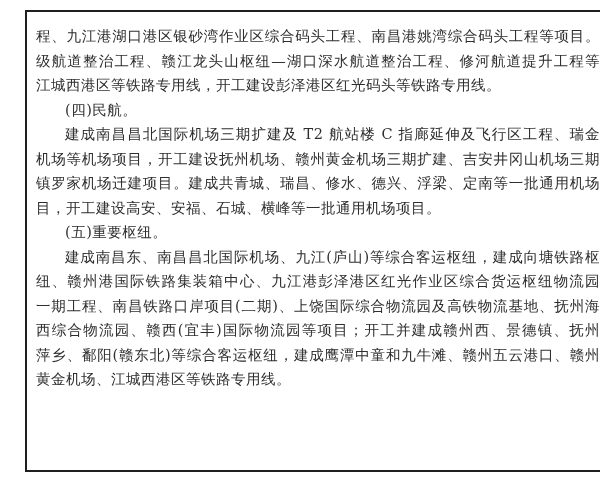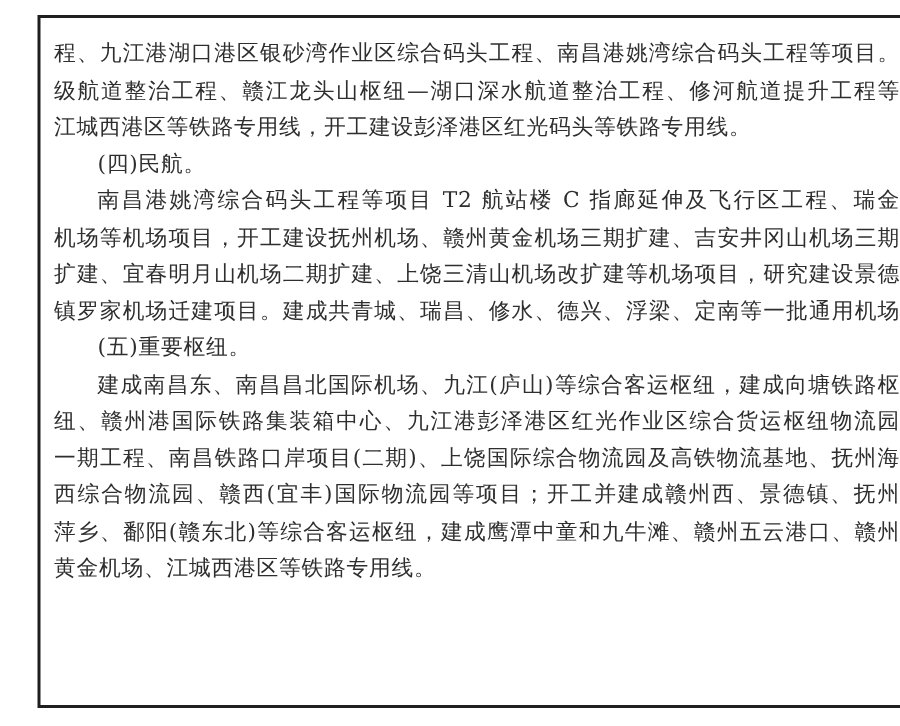--- a/index.html
+++ b/index.html
@@ -51,24 +51,24 @@
 </style>
 </head>
 <body>
 
 <div class="page-frame">
   <div class="text-block">
     <div class="line full">程、九江港湖口港区银砂湾作业区综合码头工程、南昌港姚湾综合码头工程等项目。</div>
     <div class="line full">级航道整治工程、赣江龙头山枢纽—湖口深水航道整治工程、修河航道提升工程等</div>
     <div class="line end">江城西港区等铁路专用线，开工建设彭泽港区红光码头等铁路专用线。</div>
     <div class="line end indent heading">(四)民航。</div>
-    <div class="line full indent">南昌港姚湾综合码头工程等项目 T2 航站楼 C 指廊延伸及飞行区工程、瑞金</div>
+    <div class="line full indent">建成南昌昌北国际机场三期扩建及 T2 航站楼 C 指廊延伸及飞行区工程、瑞金</div>
     <div class="line full">机场等机场项目，开工建设抚州机场、赣州黄金机场三期扩建、吉安井冈山机场三期</div>
-    <div class="line full">扩建、宜春明月山机场二期扩建、上饶三清山机场改扩建等机场项目，研究建设景德</div>
     <div class="line full">镇罗家机场迁建项目。建成共青城、瑞昌、修水、德兴、浮梁、定南等一批通用机场项</div>
+    <div class="line end">目，开工建设高安、安福、石城、横峰等一批通用机场项目。</div>
     <div class="line end indent heading">(五)重要枢纽。</div>
     <div class="line full indent">建成南昌东、南昌昌北国际机场、九江(庐山)等综合客运枢纽，建成向塘铁路枢</div>
     <div class="line full">纽、赣州港国际铁路集装箱中心、九江港彭泽港区红光作业区综合货运枢纽物流园</div>
     <div class="line full">一期工程、南昌铁路口岸项目(二期)、上饶国际综合物流园及高铁物流基地、抚州海</div>
     <div class="line full">西综合物流园、赣西(宜丰)国际物流园等项目；开工并建成赣州西、景德镇、抚州东、</div>
     <div class="line full">萍乡、鄱阳(赣东北)等综合客运枢纽，建成鹰潭中童和九牛滩、赣州五云港口、赣州</div>
     <div class="line end">黄金机场、江城西港区等铁路专用线。</div>
   </div>
 </div>
 

